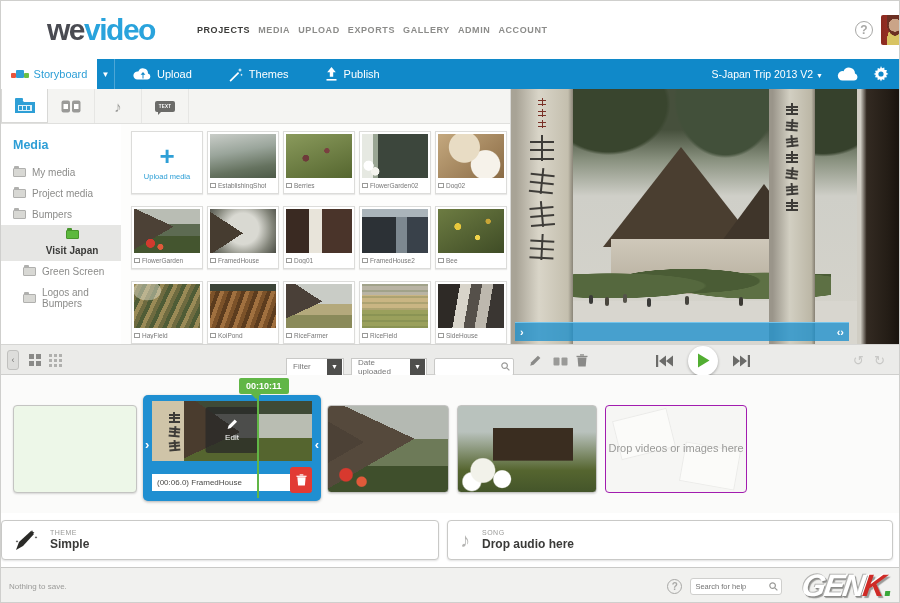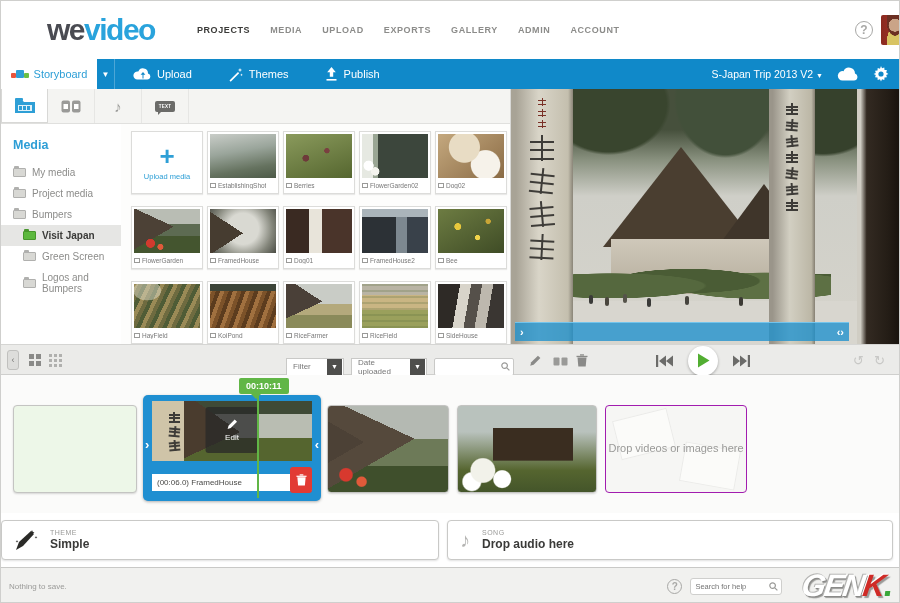--- a/index.html
+++ b/index.html
@@ -4,21 +4,21 @@
 <style>
   * { margin:0; padding:0; box-sizing:border-box; }
   body { font-family:"Liberation Sans","DejaVu Sans",sans-serif; background:#fff; }
   .screen { position:relative; width:900px; height:603px; border:1px solid #cfcfcd; background:#fff; overflow:hidden; }
 
   
   .topnav { position:absolute; top:0; left:8px; width:900px; height:58px; background:#fff; display:flex; align-items:center;margin-left:20px; }
   .logo { margin-left:18px; font-size:30px; font-weight:bold; letter-spacing:-1.5px; }
   .logo .we { color:#4a4b52; }
   .logo .video { color:#29a3dc; }
-  .nav-items { display:flex; margin-left:42px; gap:20px; }
+  .nav-items { display:flex; margin-left:42px; gap:8px; }
   .nav-item { font-size:9px; letter-spacing:.6px; color:#8c8c8a; cursor:pointer; font-weight:bold; }
   .nav-item.active { color:#3a3a38; }
   .nav-right { margin-left:auto; margin-right:8px; display:flex; align-items:center; gap:8px; }
   .help-circle { width:18px; height:18px; border:1.5px solid #a8a8a6; border-radius:50%; color:#a8a8a6; font-size:12px; font-weight:bold; display:flex; align-items:center; justify-content:center; }
   .avatar { width:28px; height:30px; border-radius:2px; background:
       radial-gradient(circle at 50% 34%, #caa488 0 26%, transparent 27%),
       radial-gradient(ellipse at 50% 22%, #6b2f22 0 42%, transparent 43%),
       radial-gradient(ellipse at 50% 88%, #d8c463 0 40%, transparent 41%),
       linear-gradient(90deg,#8a2a20,#b5372a); }
   .tiny-caret { color:#9a9a98; font-size:8px; }
@@ -47,21 +47,21 @@
   .text-bubble { background:#6b6b69; color:#fff; font-size:4.5px; font-weight:bold; padding:3px 4px; border-radius:2px; position:relative; letter-spacing:.3px; }
   .text-bubble:after { content:""; position:absolute; left:3px; bottom:-3px; border:3px solid transparent; border-top-color:#6b6b69; border-left-color:#6b6b69; }
   .note-ic { font-size:15px; color:#9a9a98; }
   .left-body { flex:1; display:flex; }
 
   
   .sidebar { width:120px; background:#fff; padding-top:10px; }
   .sb-header { color:#2d9ed6; font-weight:bold; font-size:12.5px; padding:4px 0 10px 12px; }
   .sb-item { display:flex; align-items:center; gap:6px; padding:5px 0 5px 12px; font-size:10px; color:#8c8c8a; cursor:pointer; }
   .sb-item.lvl1 { padding-left:22px; }
-  .sb-item.selected { background:#e6e6e4; color:#3a3a38; font-weight:bold; }
+  .sb-item.selected { background:#e6e6e4; color:#3a3a38; font-weight:bold;flex-direction:column; }
   .folder { width:13px; height:9px; background:#d8d8d4; border:1px solid #b0b0ae; border-radius:1px; position:relative; flex:0 0 auto; }
   .folder:before { content:""; position:absolute; top:-3px; left:0; width:5px; height:2px; background:#b0b0ae; border-radius:1px 1px 0 0; }
   .folder.green { background:#5cb83d; border-color:#47962c; }
   .folder.green:before { background:#47962c; }
 
   
   .media-grid { flex:1; padding:7px 0 0 10px; display:flex; flex-wrap:wrap; gap:12px 4px; align-content:flex-start; background:#fdfdfc; }
   .tile { width:72px; height:63px; background:#fff; border:1px solid #dcdcda; box-shadow:0 1px 1px rgba(0,0,0,.08); padding:2px; cursor:pointer; }
   .thumb { width:100%; height:44px; }
   .tlabel { height:13px; display:flex; align-items:center; gap:2px; padding-top:2px; }

